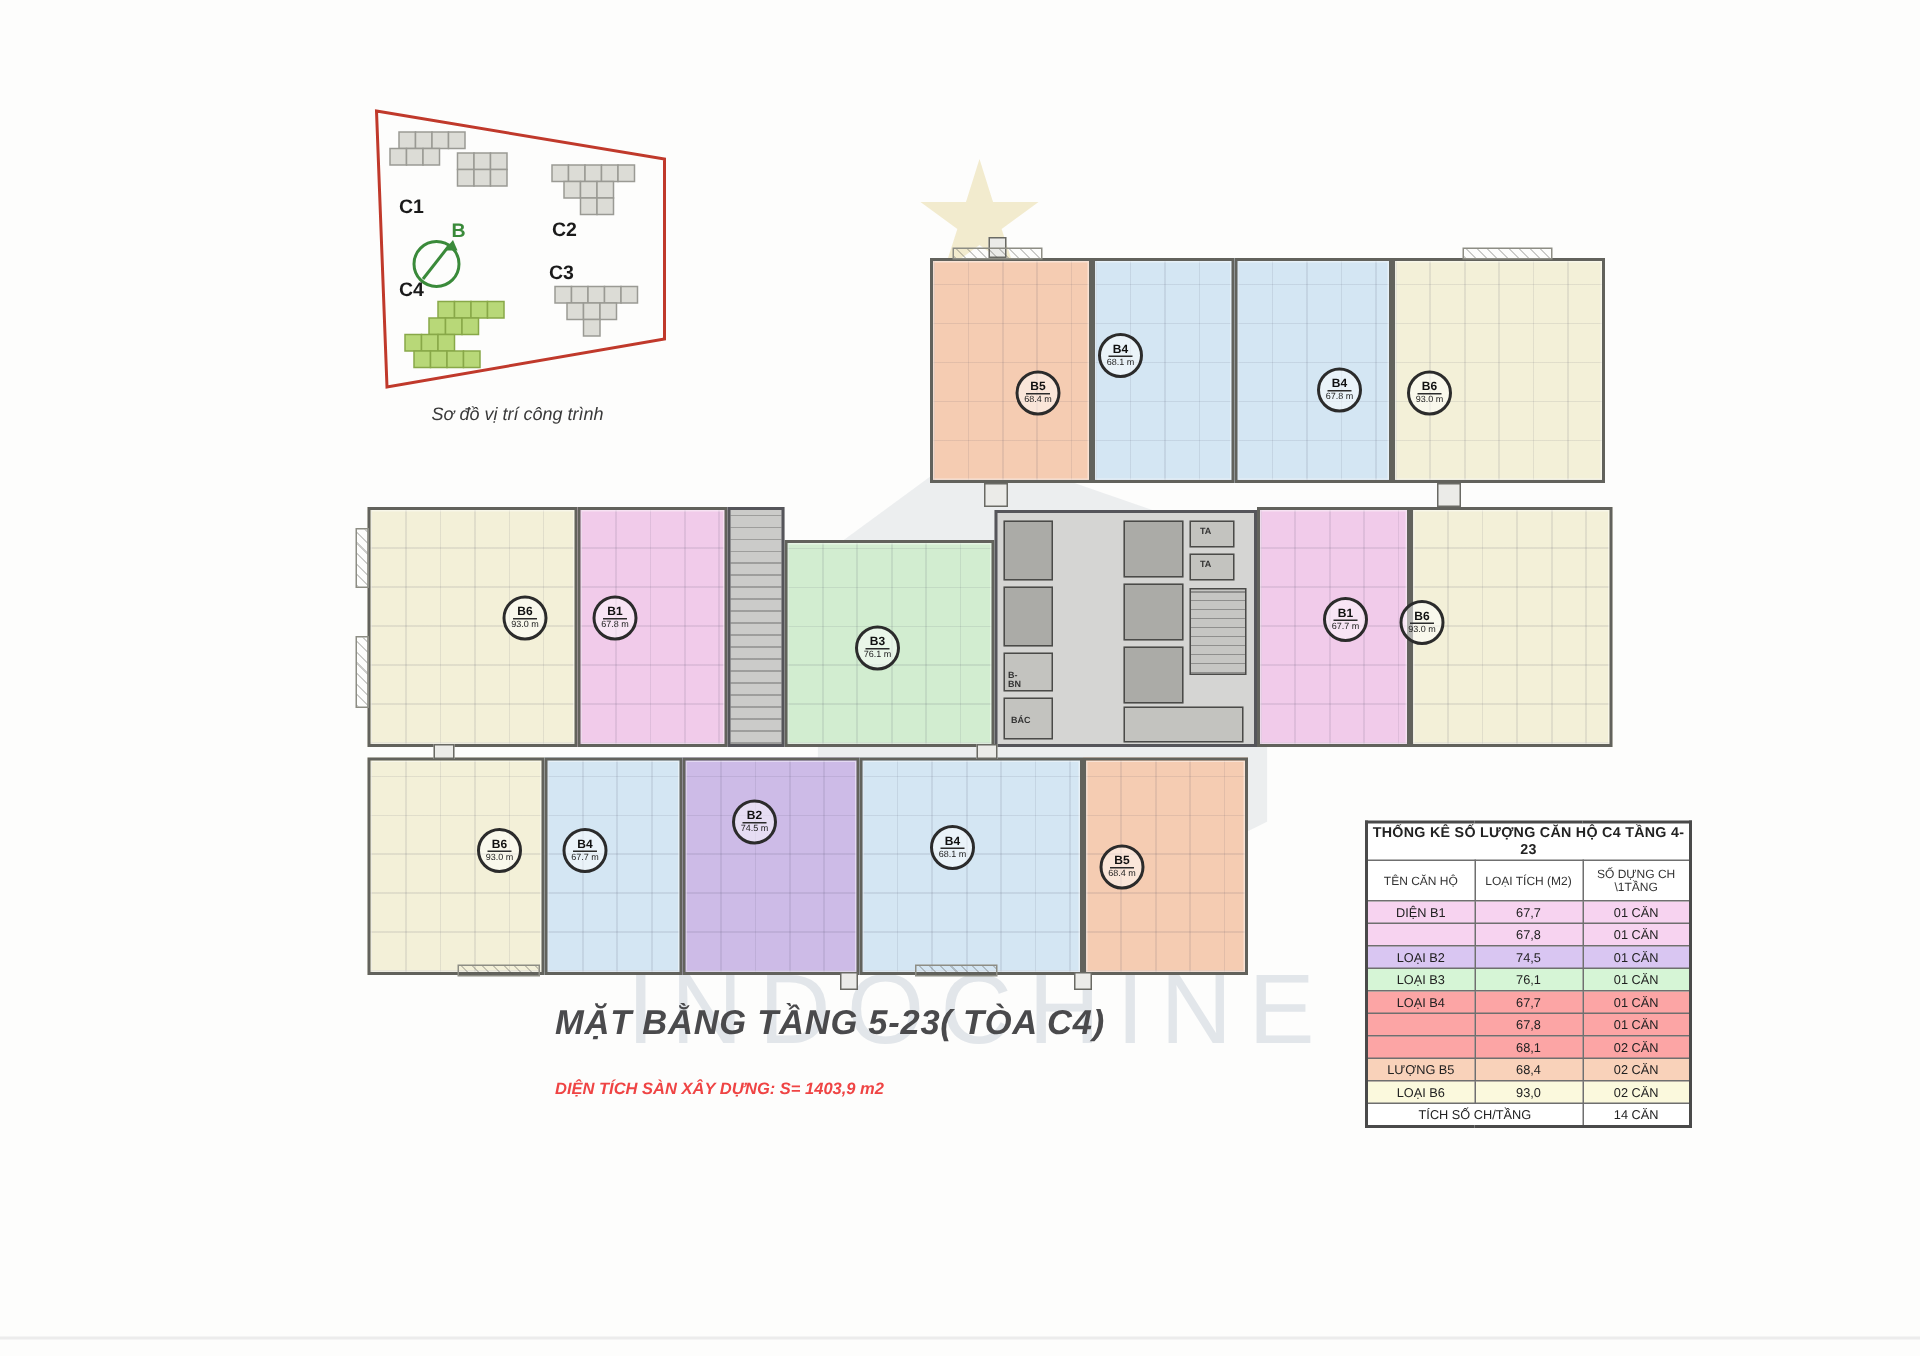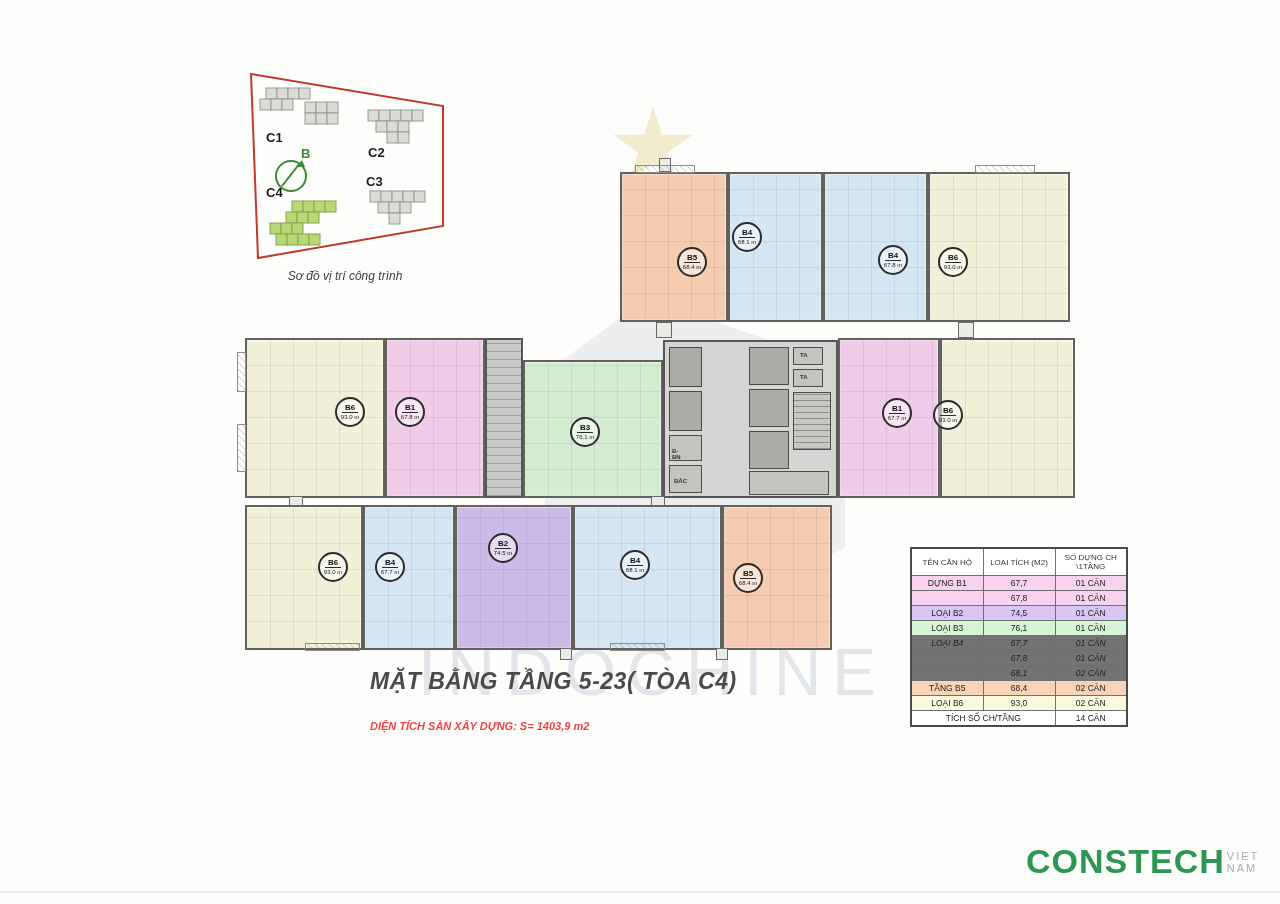--- a/index.html
+++ b/index.html
@@ -75,21 +75,21 @@
   #stats th,#stats td{
     border:1px solid #6f6f6f;text-align:center;vertical-align:middle;
     font-size:8.5px;color:#222;padding:1px 2px;height:12px;
   }
   #stats .tbl-title{font-size:9.5px;font-weight:bold;height:18px;letter-spacing:.2px;}
   #stats thead .colhead{font-size:8px;font-weight:normal;height:24px;white-space:pre-line;color:#333;}
   #stats{border:2px solid #4a4a4a;}
   .trow-pink td{background:#f7d3f0;}
   .trow-purple td{background:#d9c6f2;}
   .trow-green td{background:#d6f5d6;}
-  .trow-blue td{background:#737373;font-style:italic;}
+  .trow-blue td{background:#fca5a5;}
   .trow-salmon td{background:#f9d2ba;}
   .trow-yellow td{background:#fbf9dd;}
   .total-row td{background:#fff;font-size:8.5px;}
   
   #title-block{position:absolute;left:370px;top:668px;width:500px;text-align:left;z-index:2;}
   .plan-title{font-style:italic;font-weight:bold;font-size:23px;color:#4a4a4c;letter-spacing:.5px;}
   .plan-subtitle{font-style:italic;font-weight:bold;font-size:11px;color:#ef4444;margin-top:25px;}
   #brand{position:absolute;left:1026px;top:843px;z-index:2;display:flex;align-items:flex-end;}
   .brand-main{font-size:34px;font-weight:bold;color:#2e9655;letter-spacing:1px;line-height:36px;}
   .brand-sub{font-size:11px;color:#a9adb0;letter-spacing:2px;margin-left:2px;padding-bottom:5px;}
@@ -276,30 +276,33 @@
       <div class="balcony" style="left: 237px; top: 352px; width: 9px; height: 40px;"></div>
       <div class="balcony" style="left: 237px; top: 424px; width: 9px; height: 48px;"></div>
       <div class="balcony" style="left: 305px; top: 643px; width: 55px; height: 8px;"></div>
       <div class="balcony" style="left: 610px; top: 643px; width: 55px; height: 8px;"></div>
       <div class="balcony" style="left: 635px; top: 165px; width: 60px; height: 8px;"></div>
       <div class="balcony" style="left: 975px; top: 165px; width: 60px; height: 8px;"></div>
     </div>
 
   <table id="stats">
     <thead>
+      <tr>
+          <th colspan="3" class="tbl-title">THỐNG KÊ SỐ LƯỢNG CĂN HỘ C4 TẦNG 4-23</th>
+        </tr>
       <tr id="stats-head-row">
           <th class="colhead">TÊN CĂN HỘ</th>
           <th class="colhead">LOẠI TÍCH (M2)</th>
           <th class="colhead">SỐ DỰNG CH
 \1TẦNG</th>
         </tr>
     </thead>
     <tbody id="stats-body">
         <tr class="trow-pink">
-          <td>DỰNG B1</td>
+          <td>DIỆN B1</td>
           <td>67,7</td>
           <td>01 CĂN</td>
         </tr>
         <tr class="trow-pink">
           <td></td>
           <td>67,8</td>
           <td>01 CĂN</td>
         </tr>
         <tr class="trow-purple">
           <td>LOẠI B2</td>
@@ -320,21 +323,21 @@
           <td></td>
           <td>67,8</td>
           <td>01 CĂN</td>
         </tr>
         <tr class="trow-blue">
           <td></td>
           <td>68,1</td>
           <td>02 CĂN</td>
         </tr>
         <tr class="trow-salmon">
-          <td>TẦNG B5</td>
+          <td>LƯỢNG B5</td>
           <td>68,4</td>
           <td>02 CĂN</td>
         </tr>
         <tr class="trow-yellow">
           <td>LOẠI B6</td>
           <td>93,0</td>
           <td>02 CĂN</td>
         </tr>
       </tbody>
     <tfoot>
@@ -343,19 +346,15 @@
         <td>14 CĂN</td>
       </tr>
     </tfoot>
   </table>
 
   <div id="title-block">
     <div class="plan-title">MẶT BẰNG TẦNG 5-23( TÒA C4)</div>
     <div class="plan-subtitle">DIỆN TÍCH SÀN XÂY DỰNG: S= 1403,9 m2</div>
   </div>
 
-  <div id="brand">
-    <span class="brand-main">CONSTECH</span>
-    <span class="brand-sub">VIET NAM</span>
-  </div>
   <div class="bottom-rule"></div>
 
 </div>
 
 </body></html>

